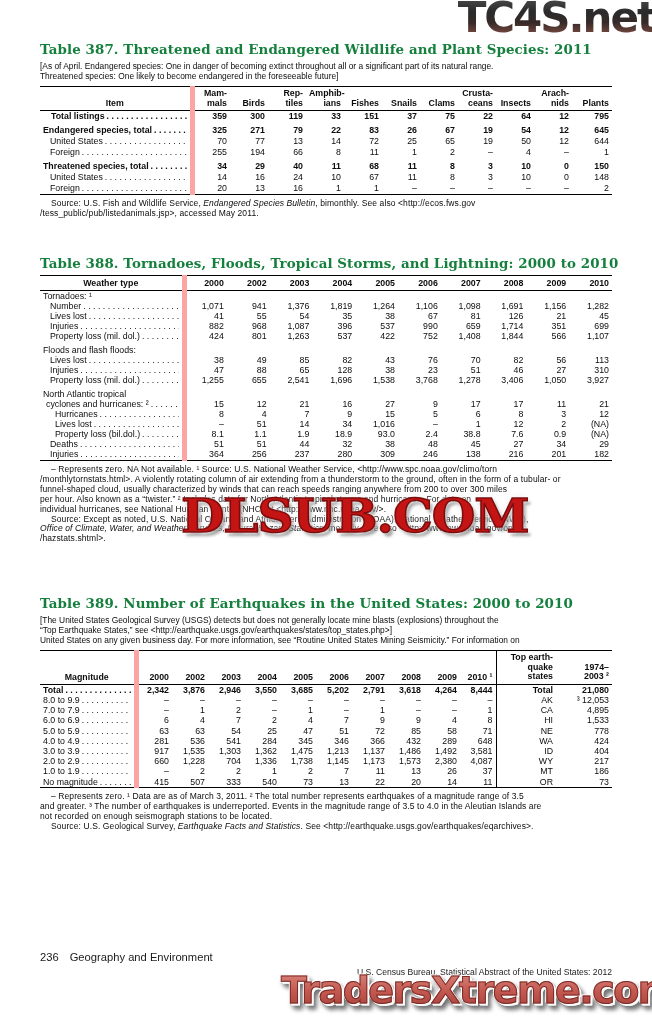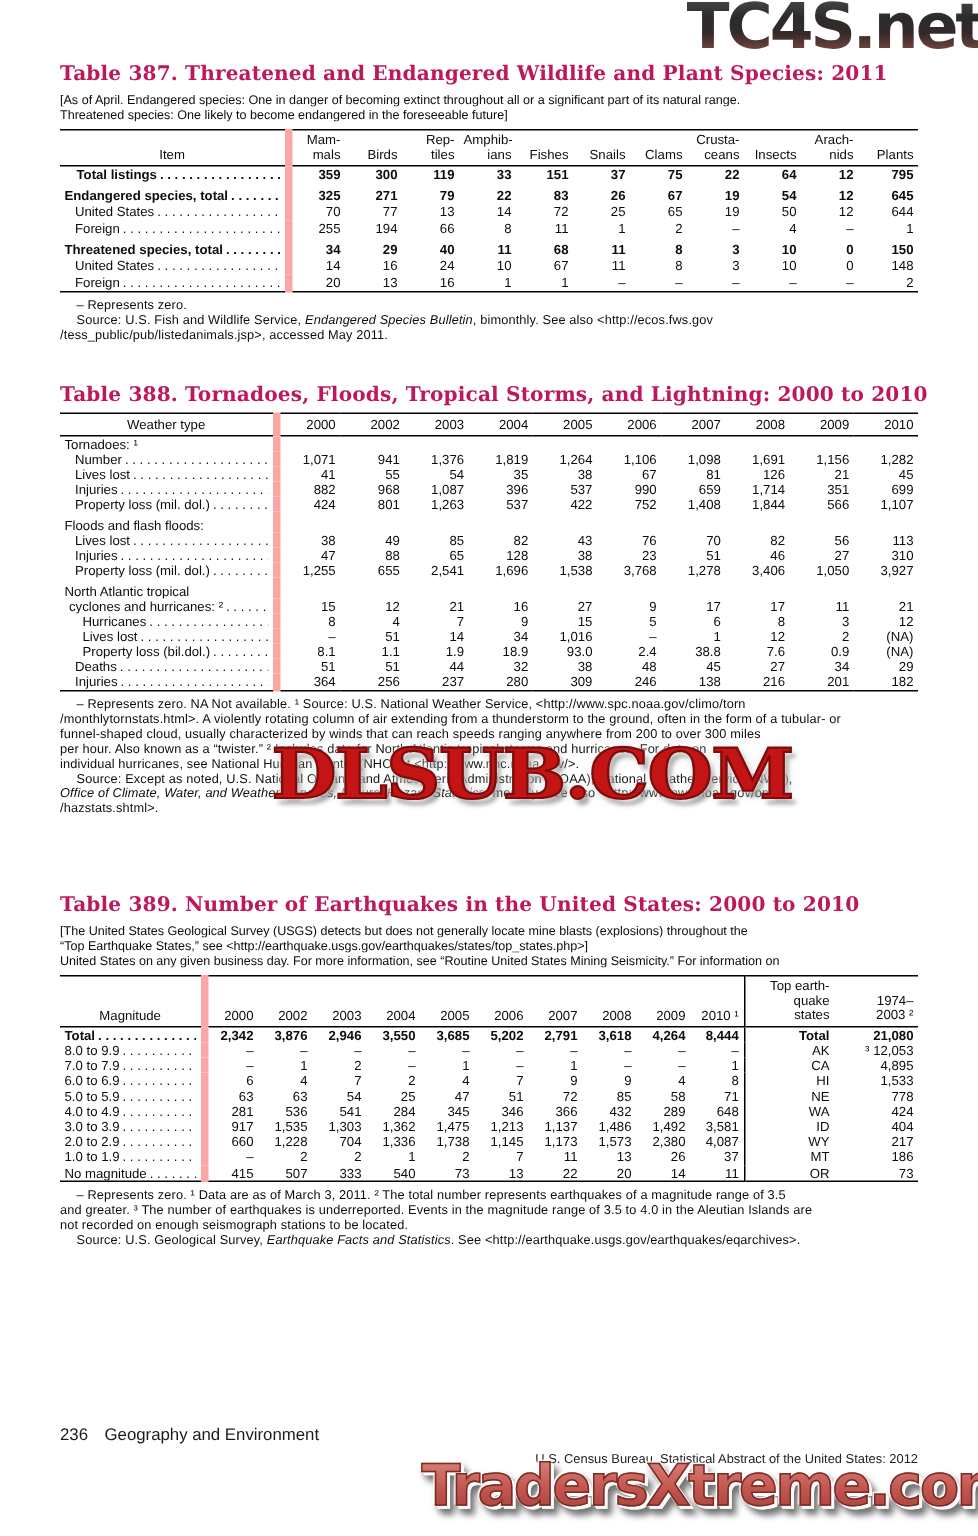--- a/index.html
+++ b/index.html
@@ -4,27 +4,27 @@
 <style>
   html,body{margin:0;padding:0;background:#fff;}
   .page{position:relative;width:652px;height:1024px;background:#fff;overflow:hidden;
         font-family:"Liberation Sans",sans-serif;color:#0c0c0c;}
   .blk{position:absolute;left:40px;width:572px;}
   #blk387{top:42px}
   #blk388{top:256px}
   #blk389{top:596px}
 
   .ttl{font-family:"DejaVu Serif",serif;font-weight:bold;font-size:13.4px;line-height:15px;
-       letter-spacing:.1px;margin:0 0 4px 0;color:#be185d;white-space:nowrap;}
+       letter-spacing:.1px;margin:0 0 4px 0;color:#15803d;white-space:nowrap;}
   .note{margin:0 0 5px 0;}
   .note .ln{font-size:8.4px;line-height:10px;white-space:nowrap;overflow:hidden;}
 
   .tbl{width:100%;border-collapse:collapse;table-layout:fixed;
        border-top:1.5px solid #000;border-bottom:1.5px solid #000;font-size:8.8px;}
-  .tbl thead th{border-bottom:1px solid #000;font-weight:normal;vertical-align:bottom;
+  .tbl thead th{border-bottom:1px solid #000;font-weight:bold;vertical-align:bottom;
        padding:2px 3px 2px 3px;font-size:8.8px;}
   .tbl td{padding:0 3px;vertical-align:bottom;}
   .t387 td{line-height:10.8px}
   .t388 td{line-height:10.1px}
   .t389 td{line-height:10.2px}
   .num{text-align:right;}
   .itemh{text-align:center;vertical-align:middle;}
   .lc{border-right:5px solid #fca5a5;}
   .stc{border-left:1px solid #000;}
   .hh div,.hh3 div{line-height:9.6px;}
@@ -256,21 +256,20 @@
             <td class="num">–</td>
             <td class="num">–</td>
             <td class="num">–</td>
             <td class="num">–</td>
             <td class="num">–</td>
             <td class="num">2</td>
           </tr>
         </tbody>
       </table>
     <div class="fn">
-        <div class="ln ind">– Represents zero.</div>
         <div class="ln ind">Source: U.S. Fish and Wildlife Service, <i>Endangered Species Bulletin</i>, bimonthly. See also &lt;http://ecos.fws.gov</div>
         <div class="ln">/tess_public/pub/listedanimals.jsp&gt;, accessed May 2011.</div>
       </div>
   </section>
 
   <section class="blk" id="blk388">
     <h2 class="ttl">Table 388. Tornadoes, Floods, Tropical Storms, and Lightning: 2000 to 2010</h2>
     <table class="tbl t388">
       <colgroup>
         <col style="width:144px">

